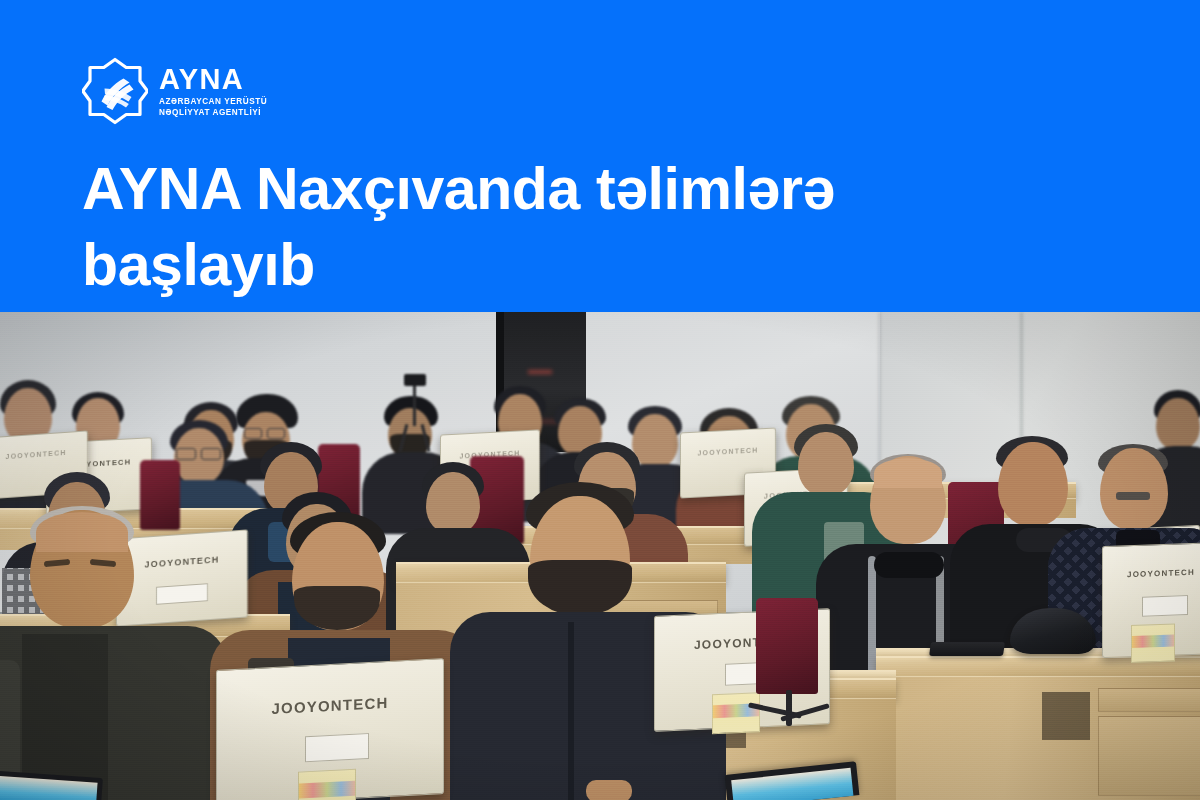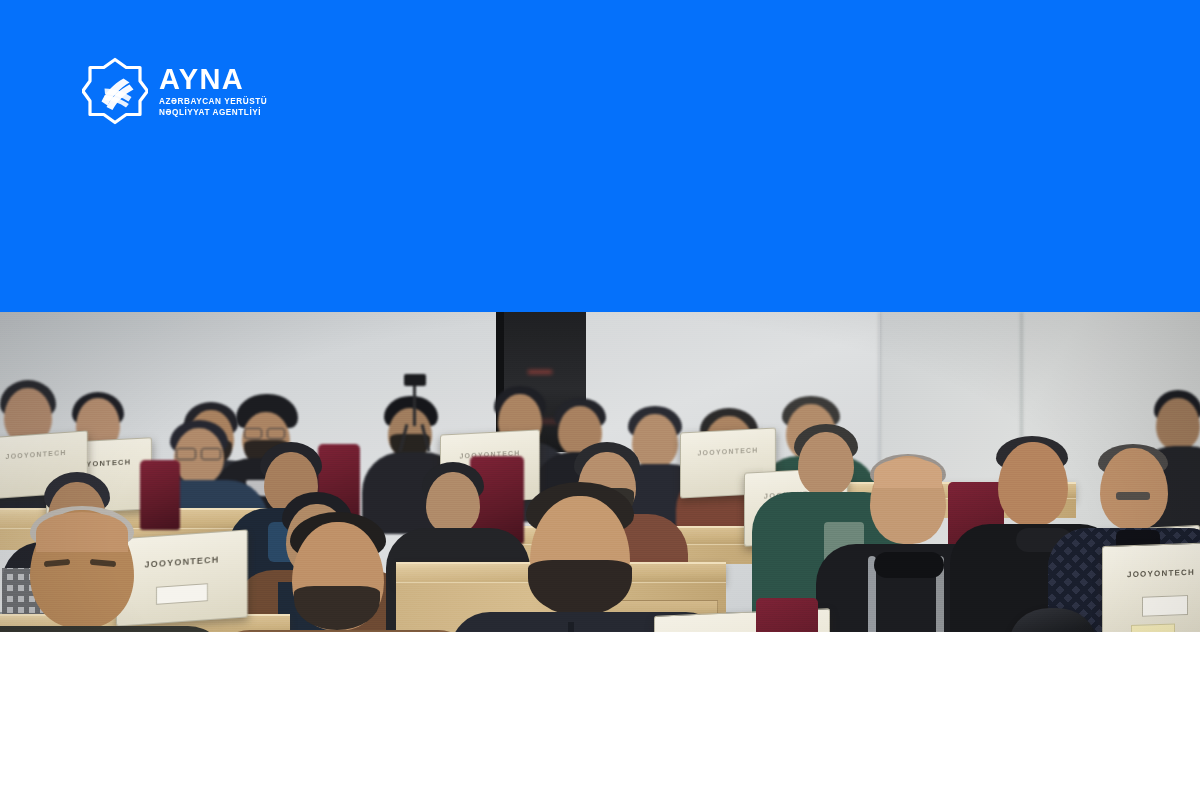--- a/index.html
+++ b/index.html
@@ -1,19 +1,19 @@
 <!DOCTYPE html>
 <html><head>
 <meta charset="utf-8">
 <style>
   * { margin:0; padding:0; box-sizing:border-box; }
   html,body { width:1200px; height:800px; overflow:hidden; background:#fff; }
   body { font-family:"Liberation Sans", sans-serif; }
 
-  .page { position:relative; width:1200px; height:632px; overflow:hidden; }
+  .page { position:relative; width:1200px; height:800px; overflow:hidden; }
 
   
   .header {
     position:absolute; left:0; top:0; width:1200px; height:312px;
     background:#0571fb;
     overflow:hidden;
   }
 
   .brand { position:absolute; left:82px; top:56px; display:flex; align-items:center; gap:11px; }
   .brand-mark { width:66px; height:70px; display:block; }
@@ -169,20 +169,21 @@
           </g>
         </svg>
       </span>
       <span class="brand-text">
         <span class="brand-name">AYNA</span>
         <span class="brand-sub">AZƏRBAYCAN YERÜSTÜ
 NƏQLİYYAT AGENTLİYİ</span>
       </span>
     </div>
 
+    <h1 class="headline">AYNA Naxçıvanda təlimlərə başlayıb</h1>
   </div>
 
   <div class="photo">
 
     <div class="ph-layer wall"></div>
     <div class="ph-layer wall-right"></div>
     <div class="ph-layer wall-seam"></div>
     <div class="ph-layer wall-seam2"></div>
     <div class="ph-layer rack"></div>
     <div class="ph-layer rack-edge"></div>

